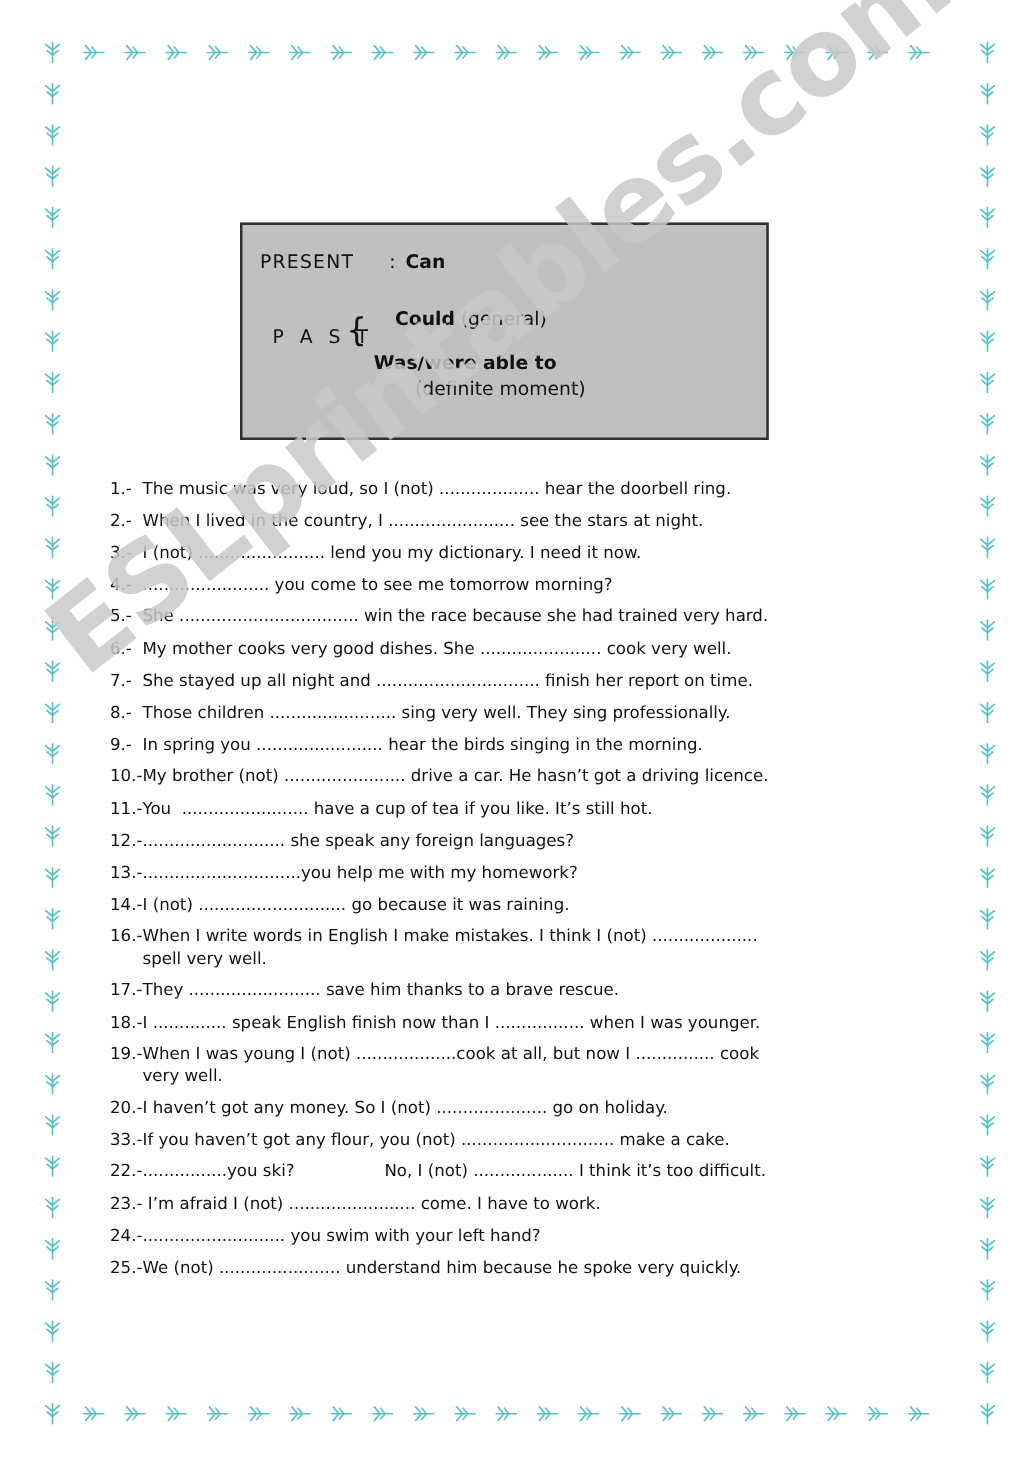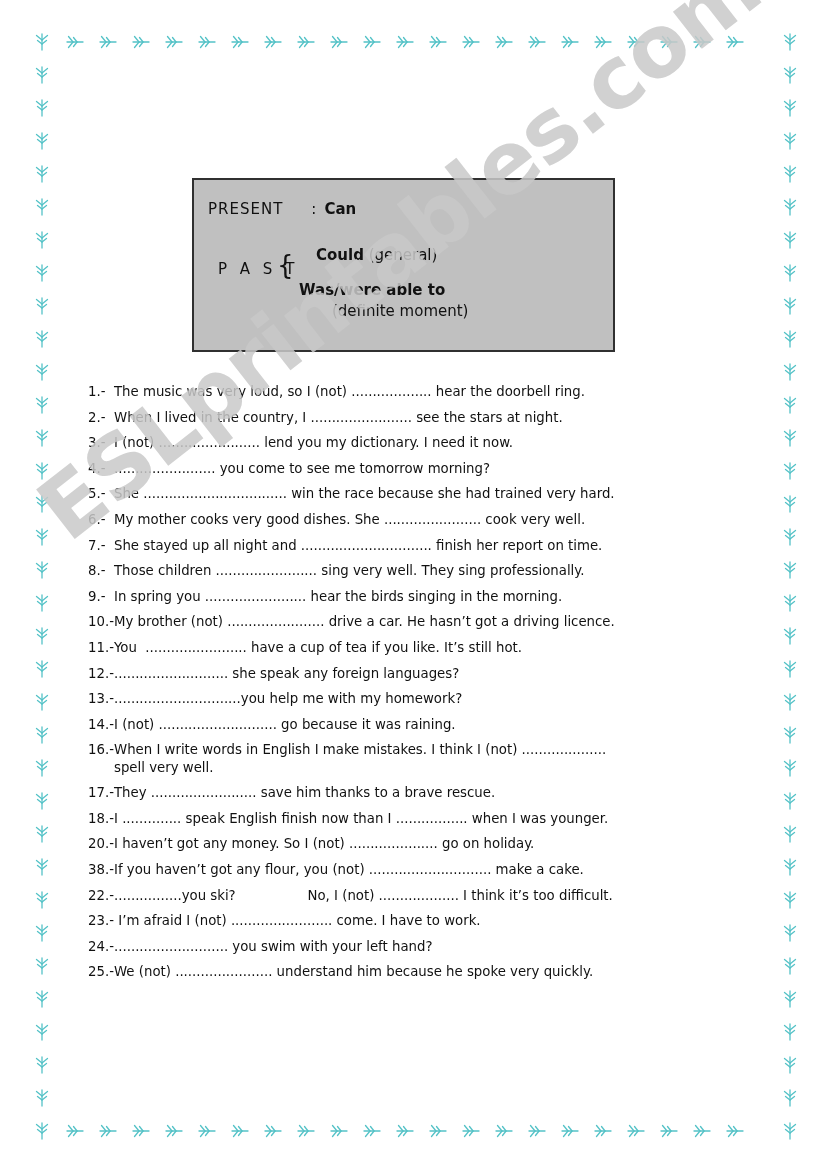--- a/index.html
+++ b/index.html
@@ -1255,25 +1255,29 @@
       </div>
       <div class="ex-row">
         <span class="ex-num">17.-</span>
         <span class="ex-text">They ......................... save him thanks to a brave rescue.</span>
       </div>
       <div class="ex-row">
         <span class="ex-num">18.-</span>
         <span class="ex-text">I .............. speak English finish now than I ................. when I was younger.</span>
       </div>
       <div class="ex-row">
+        <span class="ex-num">19.-</span>
+        <span class="ex-text">When I was young I (not) ...................cook at all, but now I ............... cook<span class="cont">very well.</span></span>
+      </div>
+      <div class="ex-row">
         <span class="ex-num">20.-</span>
         <span class="ex-text">I haven’t got any money. So I (not) ..................... go on holiday.</span>
       </div>
       <div class="ex-row">
-        <span class="ex-num">38.-</span>
+        <span class="ex-num">33.-</span>
         <span class="ex-text">If you haven’t got any flour, you (not) ............................. make a cake.</span>
       </div>
       <div class="ex-row">
         <span class="ex-num">22.-</span>
         <span class="ex-text">................you ski?                 No, I (not) ................... I think it’s too difficult.</span>
       </div>
       <div class="ex-row">
         <span class="ex-num">23.-</span>
         <span class="ex-text"> I’m afraid I (not) ........................ come. I have to work.</span>
       </div>

